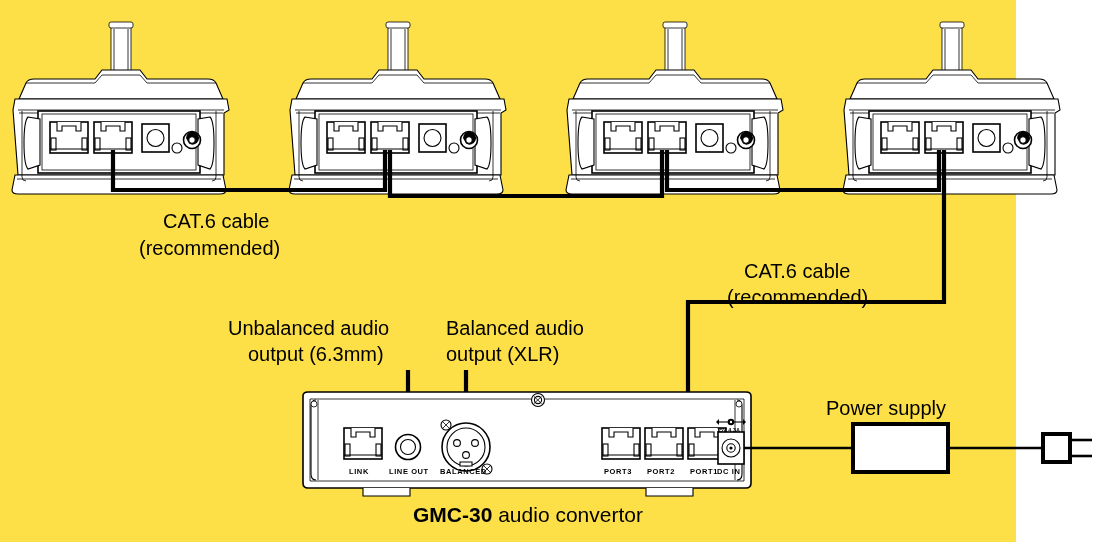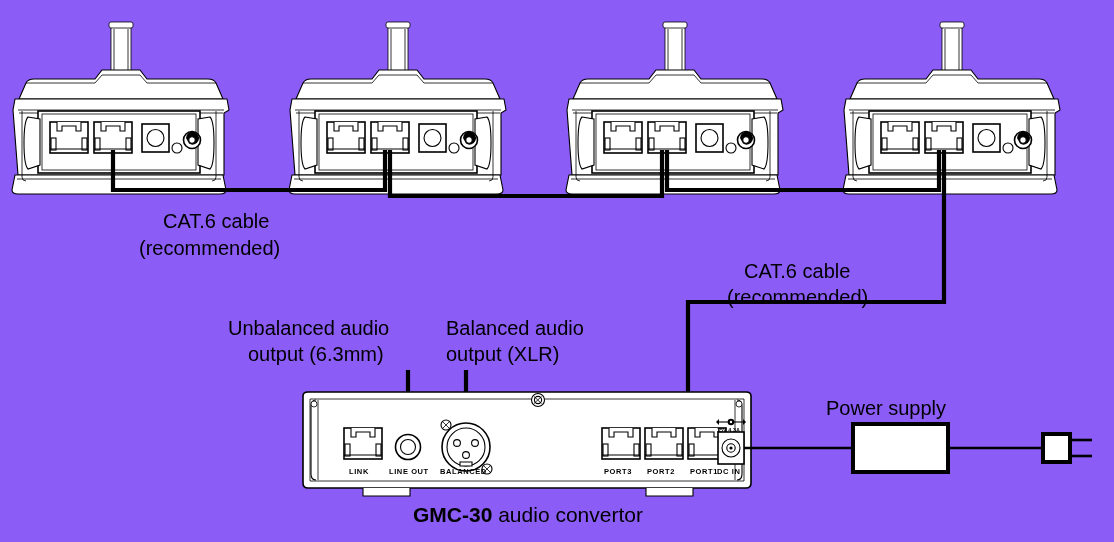--- a/index.html
+++ b/index.html
@@ -1,17 +1,17 @@
 <!DOCTYPE html>
 <html><head>
 <meta charset="utf-8">
 <style>
   html,body{margin:0;padding:0;background:#ffffff;}
   body{width:1114px;height:542px;overflow:hidden;font-family:"Liberation Sans",sans-serif;}
-  #stage{position:relative;width:1114px;height:542px;background:#8b5cf6;}
+  #stage{position:relative;width:1016px;height:542px;background:#fde047;}
   svg{display:block;}
   .lbl{font-family:"Liberation Sans",sans-serif;font-size:20px;fill:#000;}
   .lbl-sm{font-family:"Liberation Sans",sans-serif;font-size:7.5px;font-weight:bold;fill:#000;letter-spacing:.6px;}
   .lbl-tiny{font-family:"Liberation Sans",sans-serif;font-size:5.5px;font-weight:bold;fill:#000;}
   .title-b{font-family:"Liberation Sans",sans-serif;font-size:21px;font-weight:bold;fill:#000;}
   .title-n{font-family:"Liberation Sans",sans-serif;font-size:21px;fill:#000;}
   .ln{stroke:#000;fill:none;}
   .thin{stroke-width:1.1;}
   .hair{stroke-width:0.8;}
   .med{stroke-width:1.6;}

